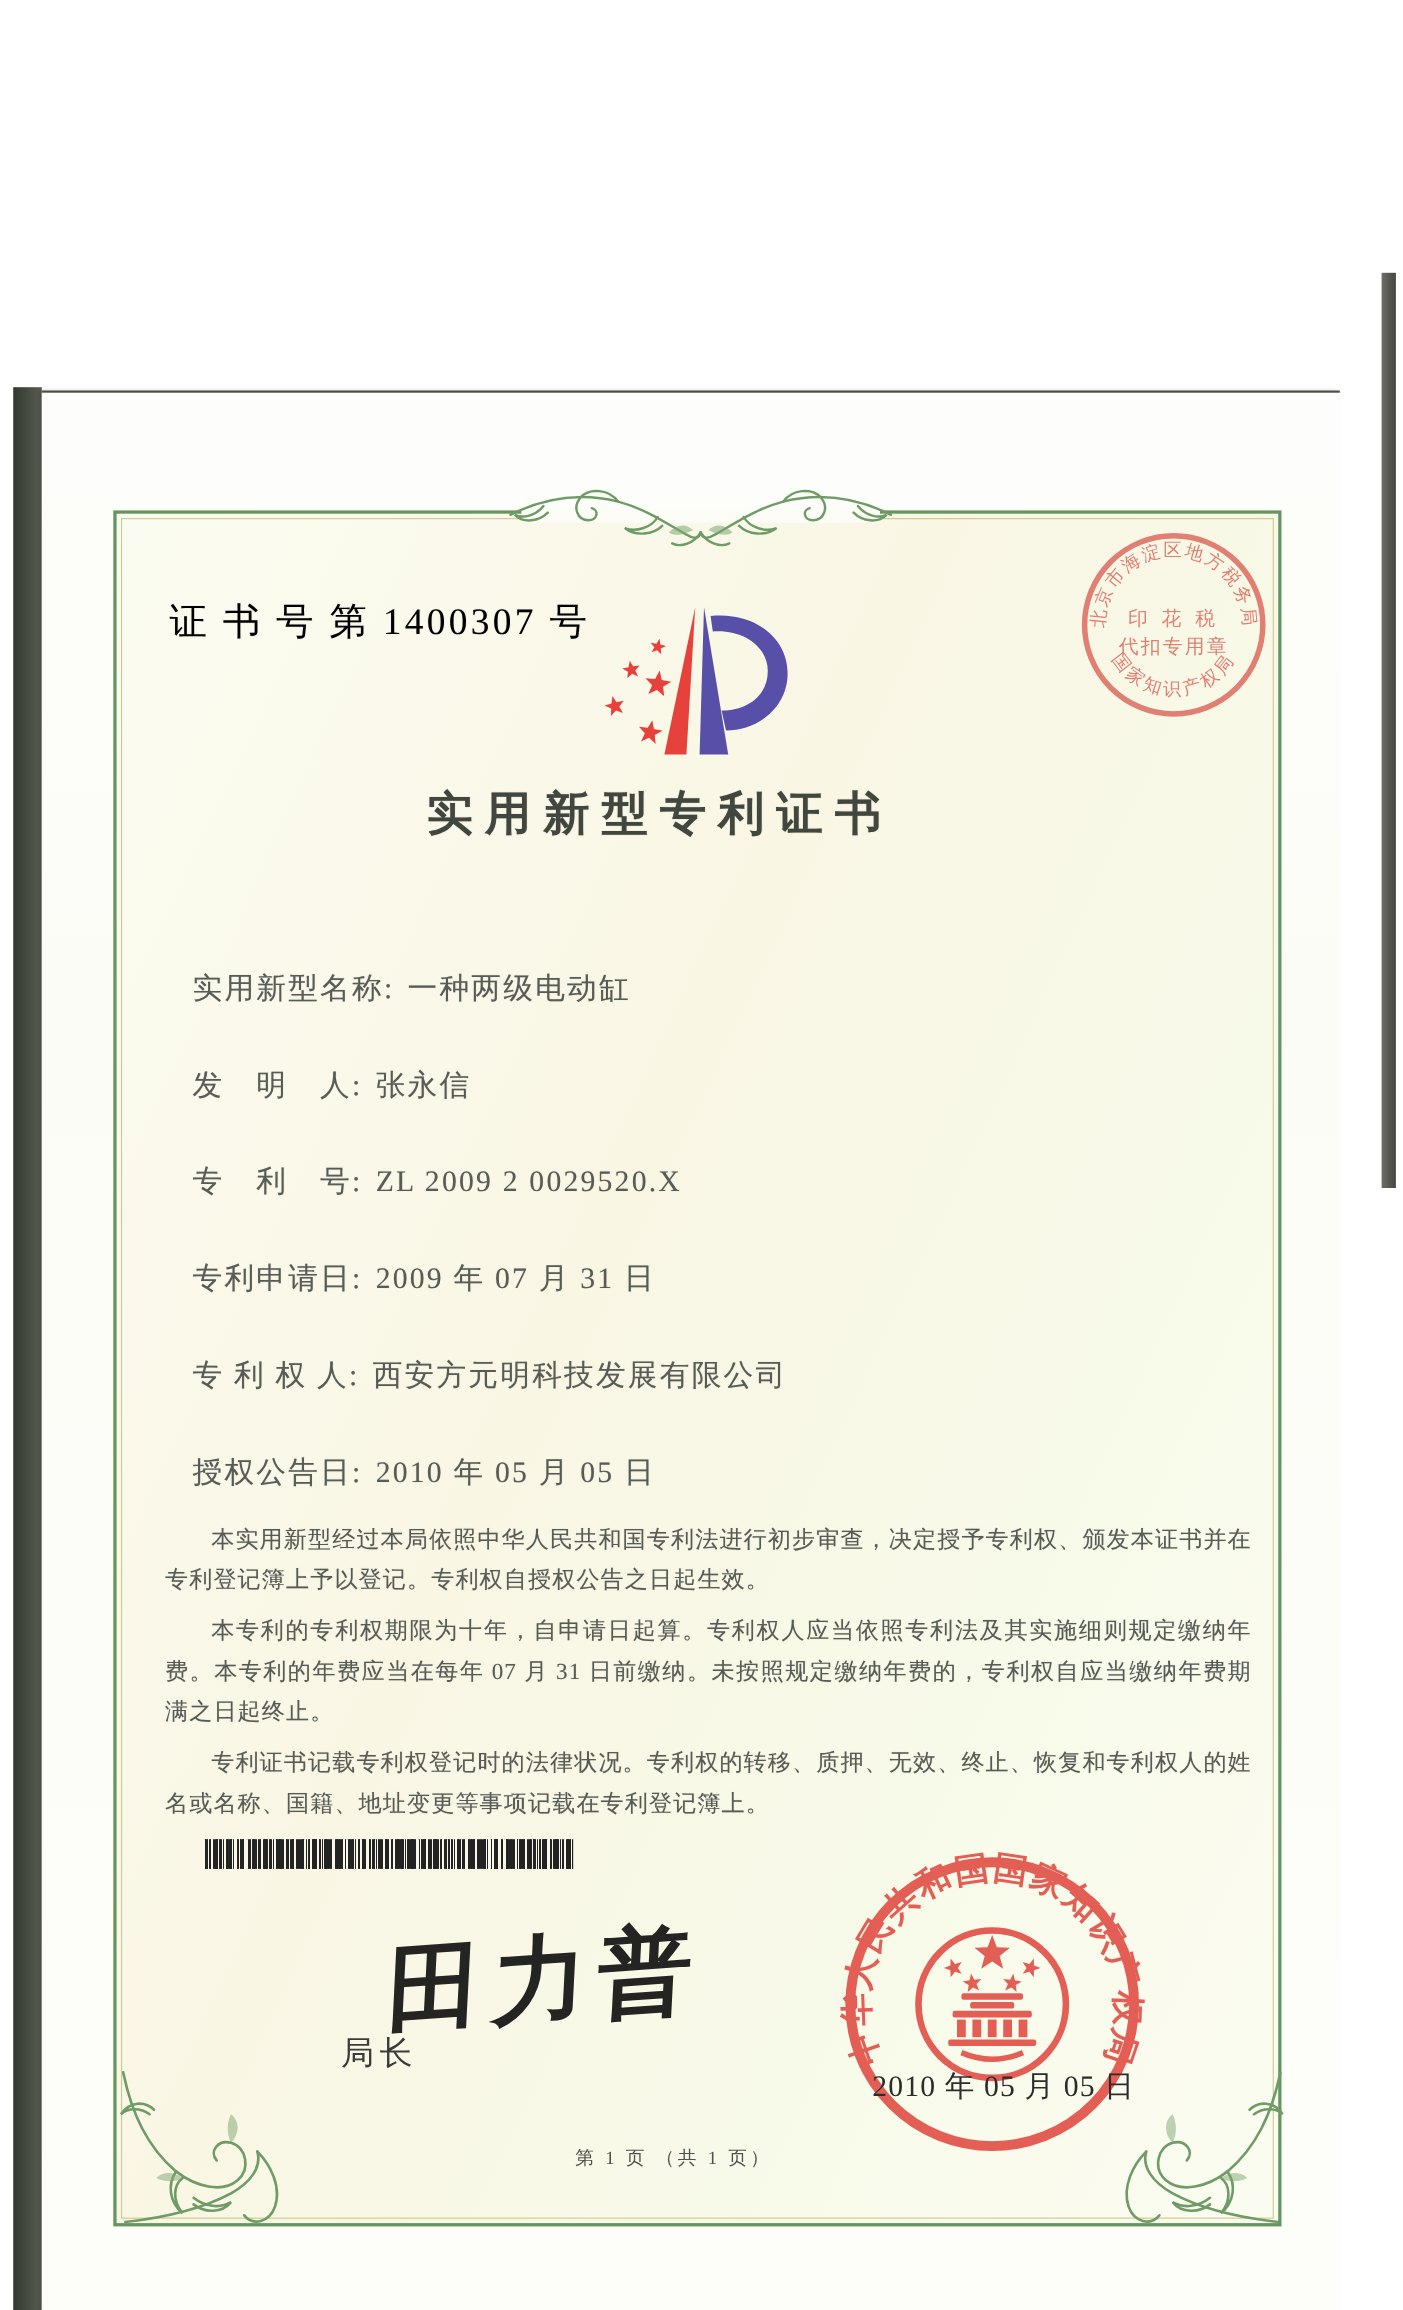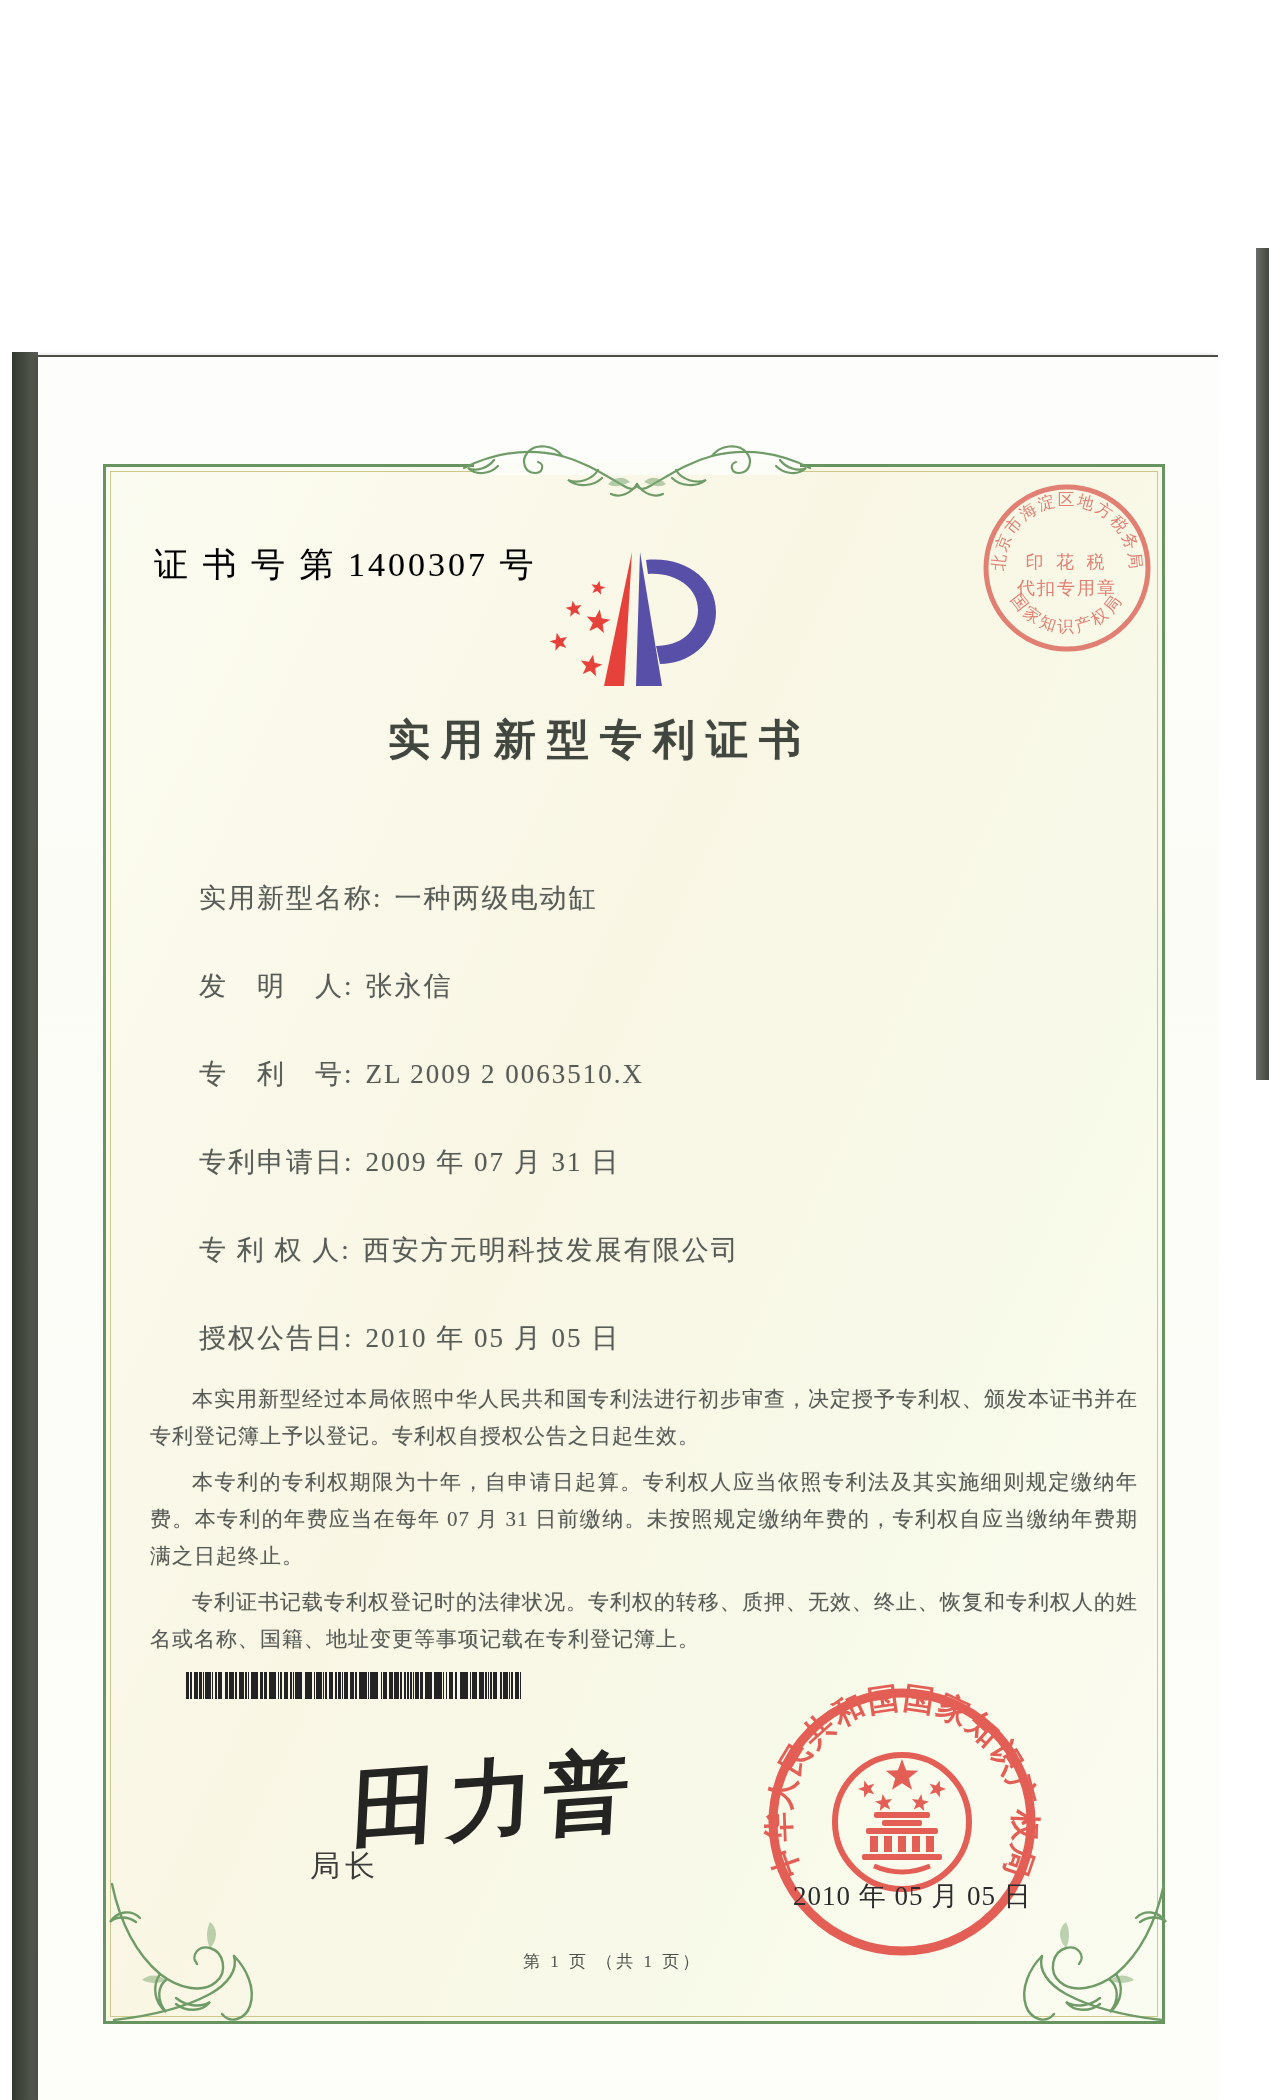--- a/index.html
+++ b/index.html
@@ -38,21 +38,21 @@
   }
   .cert-title{
     left:150px;top:712px;width:900px;text-align:center;
     font-size:42px;font-weight:600;color:#41463f;letter-spacing:11px;
     text-shadow:0 0 1px rgba(60,65,58,.4);
   }
   .field-row{
     left:175px;font-size:27px;color:#575c57;letter-spacing:2px;white-space:nowrap;
     text-shadow:0 0 1px rgba(90,95,90,.3);
   }
-  .field-row .lbl{margin-right:12px;margin-left:24px;}
+  .field-row .lbl{margin-right:12px;}
   .paras{
     left:150px;top:1381px;width:988px;font-size:21px;line-height:37px;
     color:#565b56;text-align:justify;letter-spacing:1px;
     text-shadow:0 0 1px rgba(90,95,90,.3);
   }
   .paras p{margin:0 0 9px 0;text-indent:2em;}
   .barcode{
     left:185px;top:1672px;width:336px;height:27px;
     background-image:
       repeating-linear-gradient(90deg,#f6f6ee 0 1px,transparent 1px 13px),
@@ -162,21 +162,21 @@
 
 <div class="abs cert-title">实用新型专利证书</div>
 
 <div class="abs field-row" style="top:880px;">
   <span class="lbl">实用新型名称:</span><span>一种两级电动缸</span>
 </div>
 <div class="abs field-row" style="top:968px;">
   <span class="lbl">发　明　人:</span><span>张永信</span>
 </div>
 <div class="abs field-row" style="top:1056px;">
-  <span class="lbl">专　利　号:</span><span>ZL 2009 2 0063510.X</span>
+  <span class="lbl">专　利　号:</span><span>ZL 2009 2 0029520.X</span>
 </div>
 <div class="abs field-row" style="top:1144px;">
   <span class="lbl">专利申请日:</span><span>2009 年 07 月 31 日</span>
 </div>
 <div class="abs field-row" style="top:1232px;">
   <span class="lbl">专 利 权 人:</span><span>西安方元明科技发展有限公司</span>
 </div>
 <div class="abs field-row" style="top:1320px;">
   <span class="lbl">授权公告日:</span><span>2010 年 05 月 05 日</span>
 </div>

